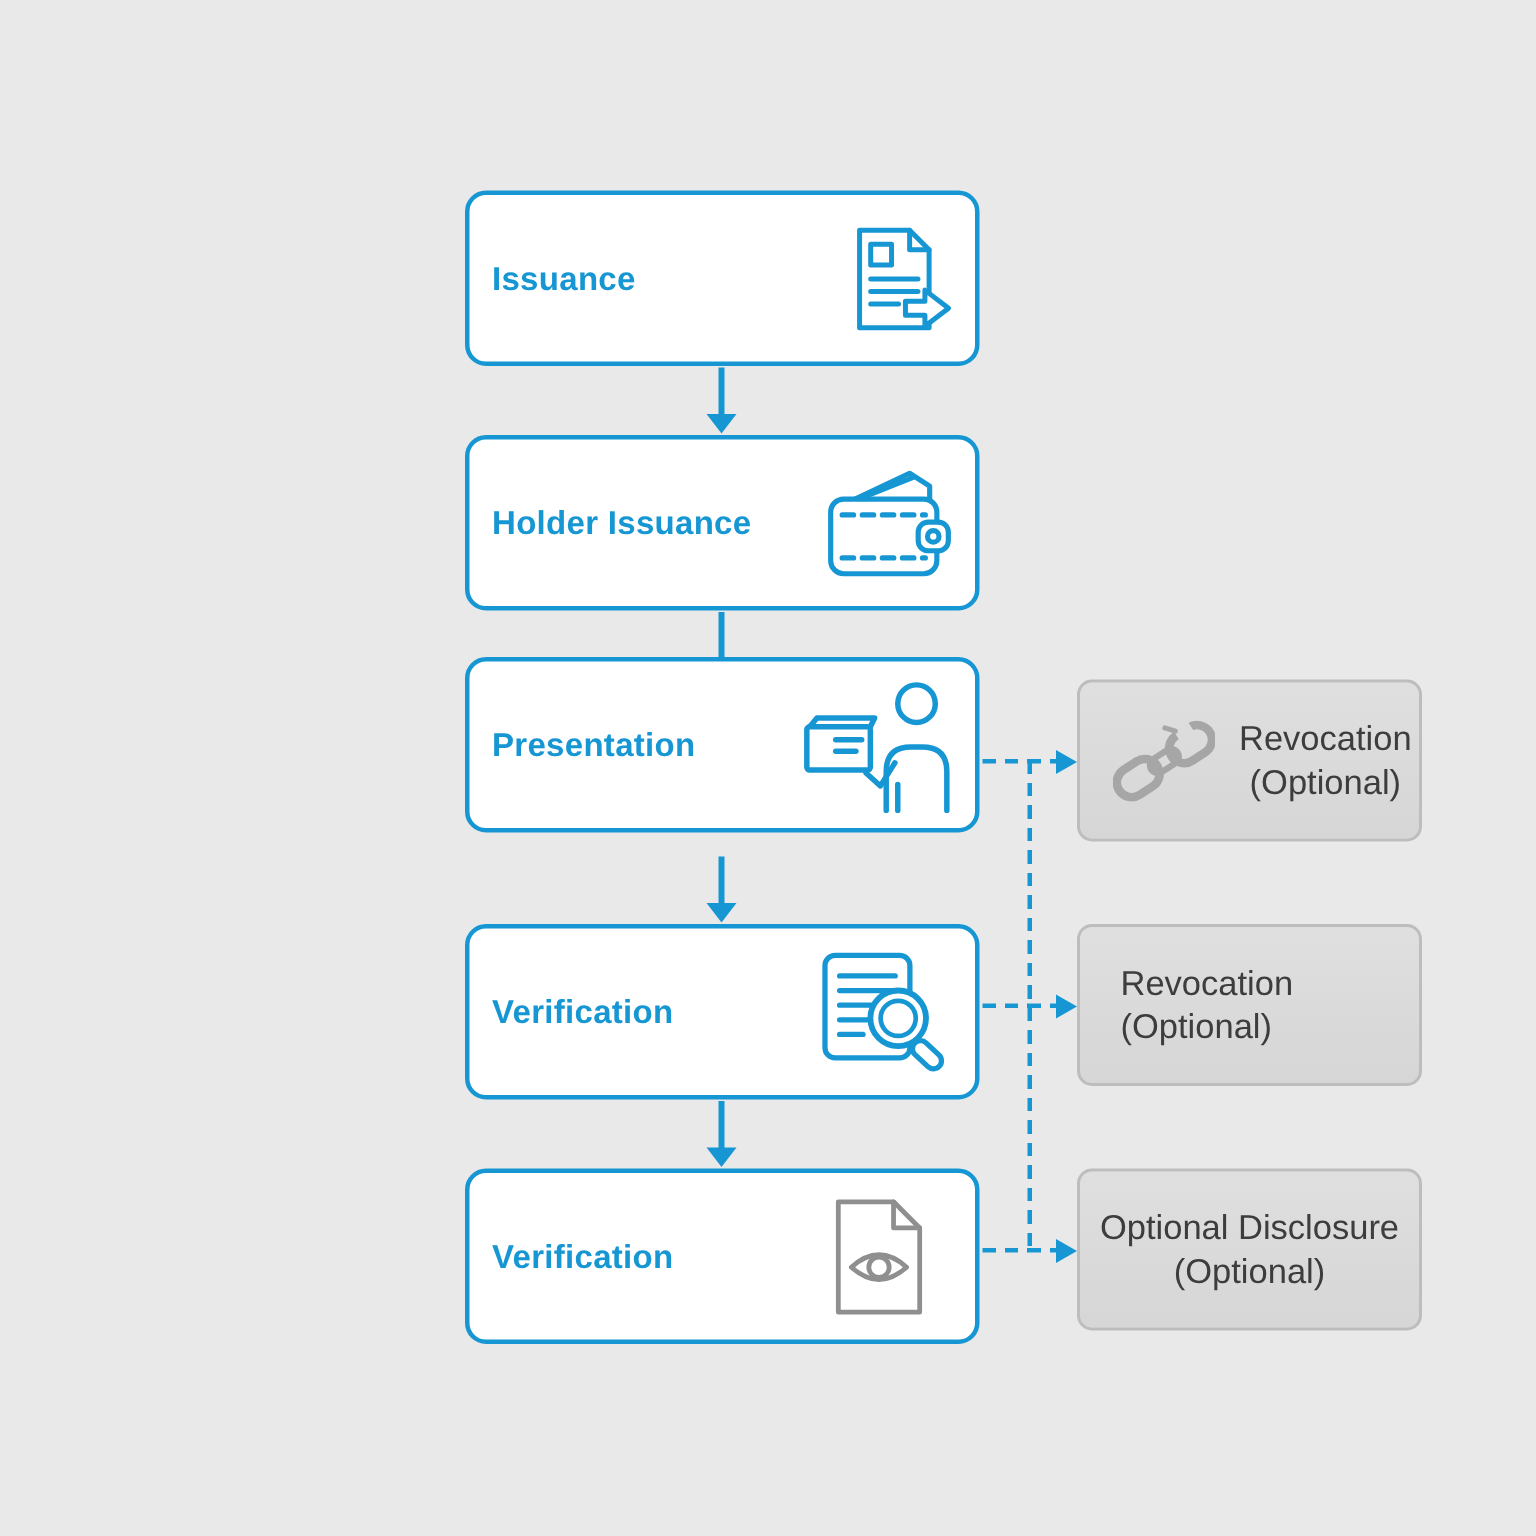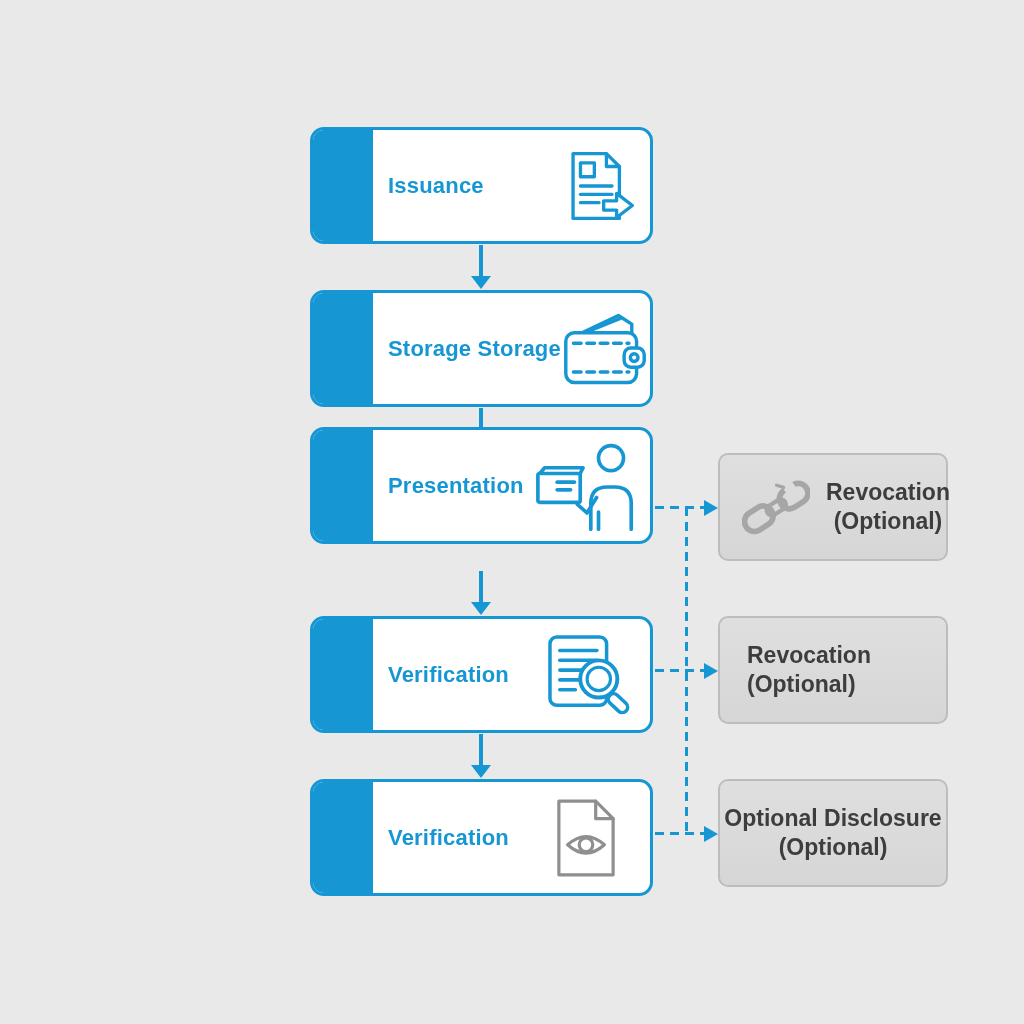--- a/index.html
+++ b/index.html
@@ -14,21 +14,21 @@
   }
   html,body{margin:0;padding:0;background:var(--bg);}
   .canvas{
     position:relative;width:1024px;height:1024px;background:var(--bg);
     font-family:"Liberation Sans","DejaVu Sans",sans-serif;overflow:hidden;
   }
   
   .flow-box{
     position:absolute;left:310px;width:343px;height:117px;
     background:#FFFFFF;border:3px solid var(--blue);border-radius:14px;
-    box-sizing:border-box;display:flex;align-items:stretch;overflow:hidden;
+    box-sizing:border-box;display:flex;align-items:stretch;overflow:hidden;flex-direction:column;
   }
   .stripe{width:60px;flex:none;background:var(--blue);}
   .flow-content{flex:1;display:flex;align-items:center;justify-content:space-between;padding:0 13px 0 15px;}
   .flow-label{color:var(--blue);font-size:22px;font-weight:700;white-space:nowrap;letter-spacing:.2px;}
   .flow-icon{flex:none;display:flex;align-items:center;}
   
   .v-arrow{position:absolute;left:471px;width:20px;}
   .v-arrow .shaft{position:absolute;left:8px;top:0;width:4px;height:calc(100% - 12px);background:var(--blue);}
   .v-arrow .head{position:absolute;bottom:0;left:0;width:0;height:0;
     border-left:10px solid transparent;border-right:10px solid transparent;border-top:13px solid var(--blue);}
@@ -37,21 +37,21 @@
     background:repeating-linear-gradient(90deg,var(--blue) 0 9px,transparent 9px 15px);}
   .dash-v{position:absolute;width:3px;
     background:repeating-linear-gradient(180deg,var(--blue) 0 9px,transparent 9px 15px);}
   .dash-head{position:absolute;width:0;height:0;
     border-top:8px solid transparent;border-bottom:8px solid transparent;border-left:14px solid var(--blue);}
   
   .opt-box{
     position:absolute;left:718px;width:230px;height:108px;
     background:linear-gradient(180deg,var(--opt-fill-top),var(--opt-fill-bot));
     border:2px solid var(--opt-border);border-radius:10px;box-sizing:border-box;
-    color:var(--opt-text);font-size:23px;line-height:29px;font-weight:700;
+    color:var(--opt-text);font-size:23px;line-height:29px;font-weight:400;
   }
   .opt-row{display:flex;align-items:center;height:100%;padding:0 8px 0 22px;gap:16px;}
   .opt-row .opt-text{flex:1;text-align:center;}
   .opt-left{display:flex;flex-direction:column;justify-content:center;height:100%;padding-left:27px;text-align:left;}
   .opt-center{display:flex;flex-direction:column;justify-content:center;height:100%;text-align:center;padding:0 4px;}
   svg{display:block;}
 </style>
 </head>
 <body>
 
@@ -76,41 +76,41 @@
   </div>
 
   <div class="v-arrow" style="top:245px;height:44px">
     <div class="shaft"></div>
       <div class="head"></div>
   </div>
 
   <div class="flow-box" style="top:290px">
     <div class="stripe"></div>
     <div class="flow-content">
-      <span class="flow-label">Storage Storage</span>
+      <span class="flow-label">Holder Issuance</span>
       <span class="flow-icon">
         <svg width="88" height="76" viewBox="0 0 92 78" fill="none" stroke="#1697D3" stroke-width="3.6" stroke-linejoin="round" stroke-linecap="round">
           <path d="M22 22 L60 4 L74 13 V22" fill="#fff"></path>
           <path d="M27 21 L62 7"></path>
           <rect x="5" y="22" width="74" height="52" rx="9" fill="#fff"></rect>
           <line x1="13" y1="33" x2="71" y2="33" stroke-dasharray="8 6"></line>
           <line x1="13" y1="63" x2="71" y2="63" stroke-dasharray="8 6"></line>
           <rect x="66" y="38" width="21" height="20" rx="7" fill="#fff"></rect>
           <circle cx="76.5" cy="48" r="4"></circle>
         </svg>
       </span>
     </div>
   </div>
 
   <div class="v-arrow" style="top:408px;height:44px">
     <div class="shaft"></div>
       <div class="head"></div>
   </div>
 
-  <div class="flow-box" style="top:427px">
+  <div class="flow-box" style="top:438px">
     <div class="stripe"></div>
     <div class="flow-content">
       <span class="flow-label">Presentation</span>
       <span class="flow-icon">
         <svg width="102" height="90" viewBox="0 0 106 92" fill="none" stroke="#1697D3" stroke-width="3.8" stroke-linejoin="round" stroke-linecap="round">
           <circle cx="79" cy="17" r="13"></circle>
           <path d="M58 91 V64 q0 -17 17 -17 h8 q17 0 17 17 v27"></path>
           <path d="M66 91 V73"></path>
           <path d="M5 33 L10 27 H50 L47 33" fill="#fff"></path>
           <rect x="3" y="33" width="44" height="30" rx="2" fill="#fff"></rect>

